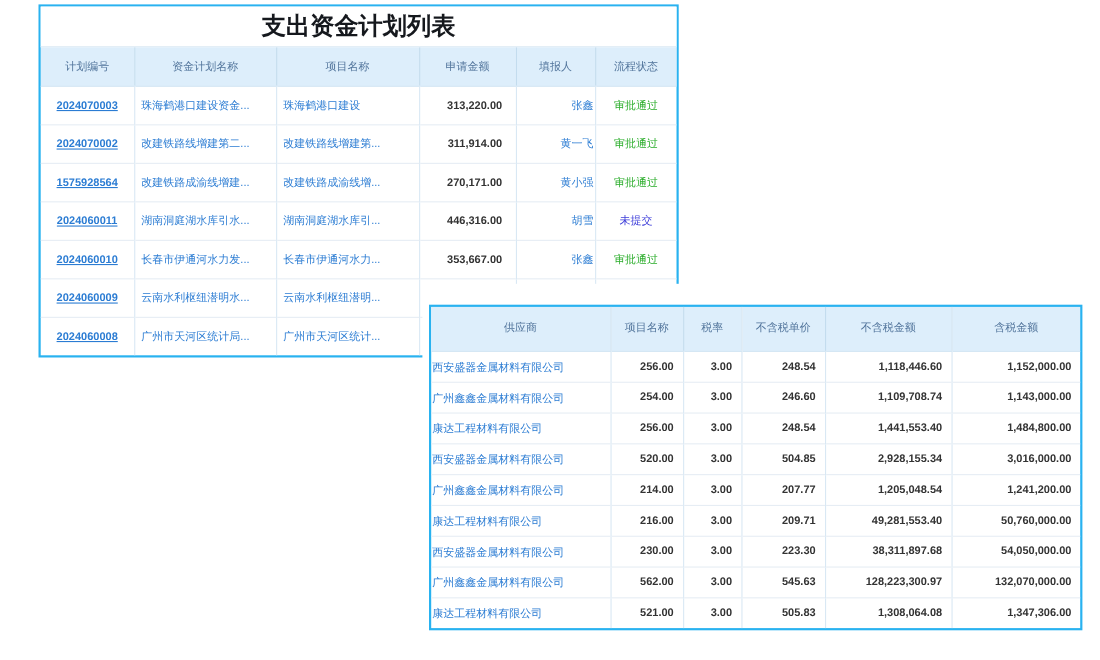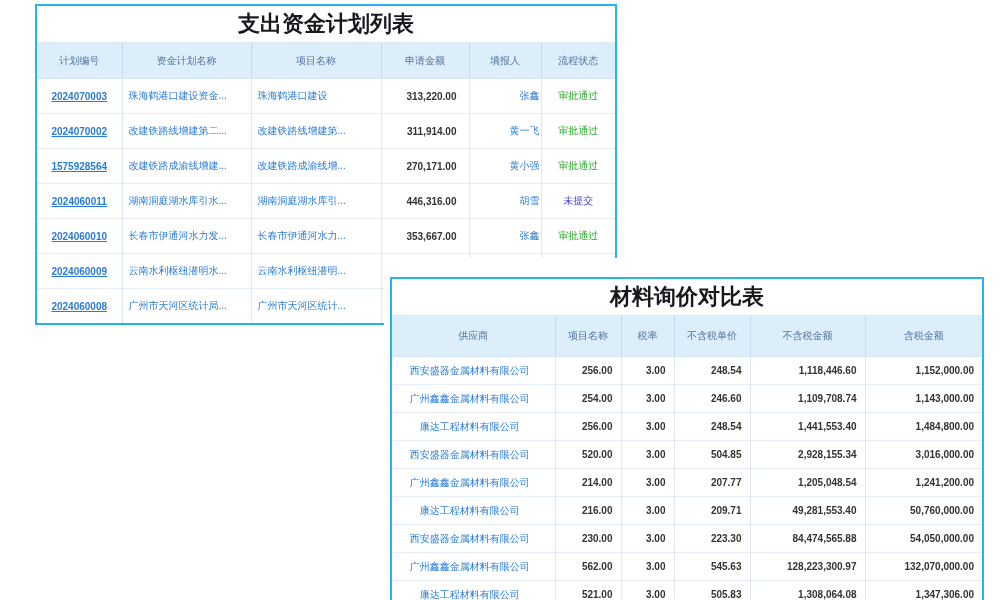--- a/index.html
+++ b/index.html
@@ -37,21 +37,21 @@
   #plan-table tbody td { height:32px; }
   #plan-table td:nth-child(1) { text-align:center; color:var(--link-blue,#2b7cd3); font-weight:bold;text-decoration:underline; }
   #plan-table td:nth-child(2), #plan-table td:nth-child(3) { text-align:left; padding:0 6px; color:var(--link-blue,#2b7cd3); }
   #plan-table td:nth-child(4) { text-align:right; padding-right:12px; font-weight:600; }
   #plan-table td:nth-child(5) { text-align:right; color:var(--link-blue,#2b7cd3); }
   #plan-table td:nth-child(6) { text-align:center; }
 
   
   #quote-table th { height:36px; line-height:16px; padding:2px 8px; }
   #quote-table tbody td { height:25px; }
-  #quote-table td:nth-child(1) { text-align:center; padding-right:8px; color:var(--link-blue,#2b7cd3); }
+  #quote-table td:nth-child(1) { text-align:left; padding-right:8px; color:var(--link-blue,#2b7cd3); }
   #quote-table td:nth-child(n+2) { text-align:right; padding-right:8px; font-weight:600; }
 
   .status-approved { color:var(--status-approved,#2bad2b) !important; }
   .status-unsubmitted { color:var(--status-unsubmitted,#3d3dd9) !important; }
 
   
   .overlay-wrap { position:absolute; left:384px; top:258px; background:#fff; padding:19px 6px 6px 6px; }
 </style>
 </head>
 <body>
@@ -137,21 +137,20 @@
               <td></td>
               <td></td>
             </tr>
           </tbody>
       </table>
     </div>
   </section>
 
   <div class="overlay-wrap">
     <div class="panel-box" style="width:594px;">
-      <div class="panel-title">材料询价对比表</div>
       <table id="quote-table">
         <colgroup>
           <col style="width:163px">
             <col style="width:66px">
             <col style="width:53px">
           <col style="width:76px">
             <col style="width:115px">
             <col style="width:117px">
         </colgroup>
         <thead>
@@ -211,21 +210,21 @@
               <td>3.00</td>
               <td>209.71</td>
               <td>49,281,553.40</td>
               <td>50,760,000.00</td>
             </tr>
             <tr>
               <td>西安盛器金属材料有限公司</td>
               <td>230.00</td>
               <td>3.00</td>
               <td>223.30</td>
-              <td>84,474,565.88</td>
+              <td>38,311,897.68</td>
               <td>54,050,000.00</td>
             </tr>
             <tr>
               <td>广州鑫鑫金属材料有限公司</td>
               <td>562.00</td>
               <td>3.00</td>
               <td>545.63</td>
               <td>128,223,300.97</td>
               <td>132,070,000.00</td>
             </tr>

